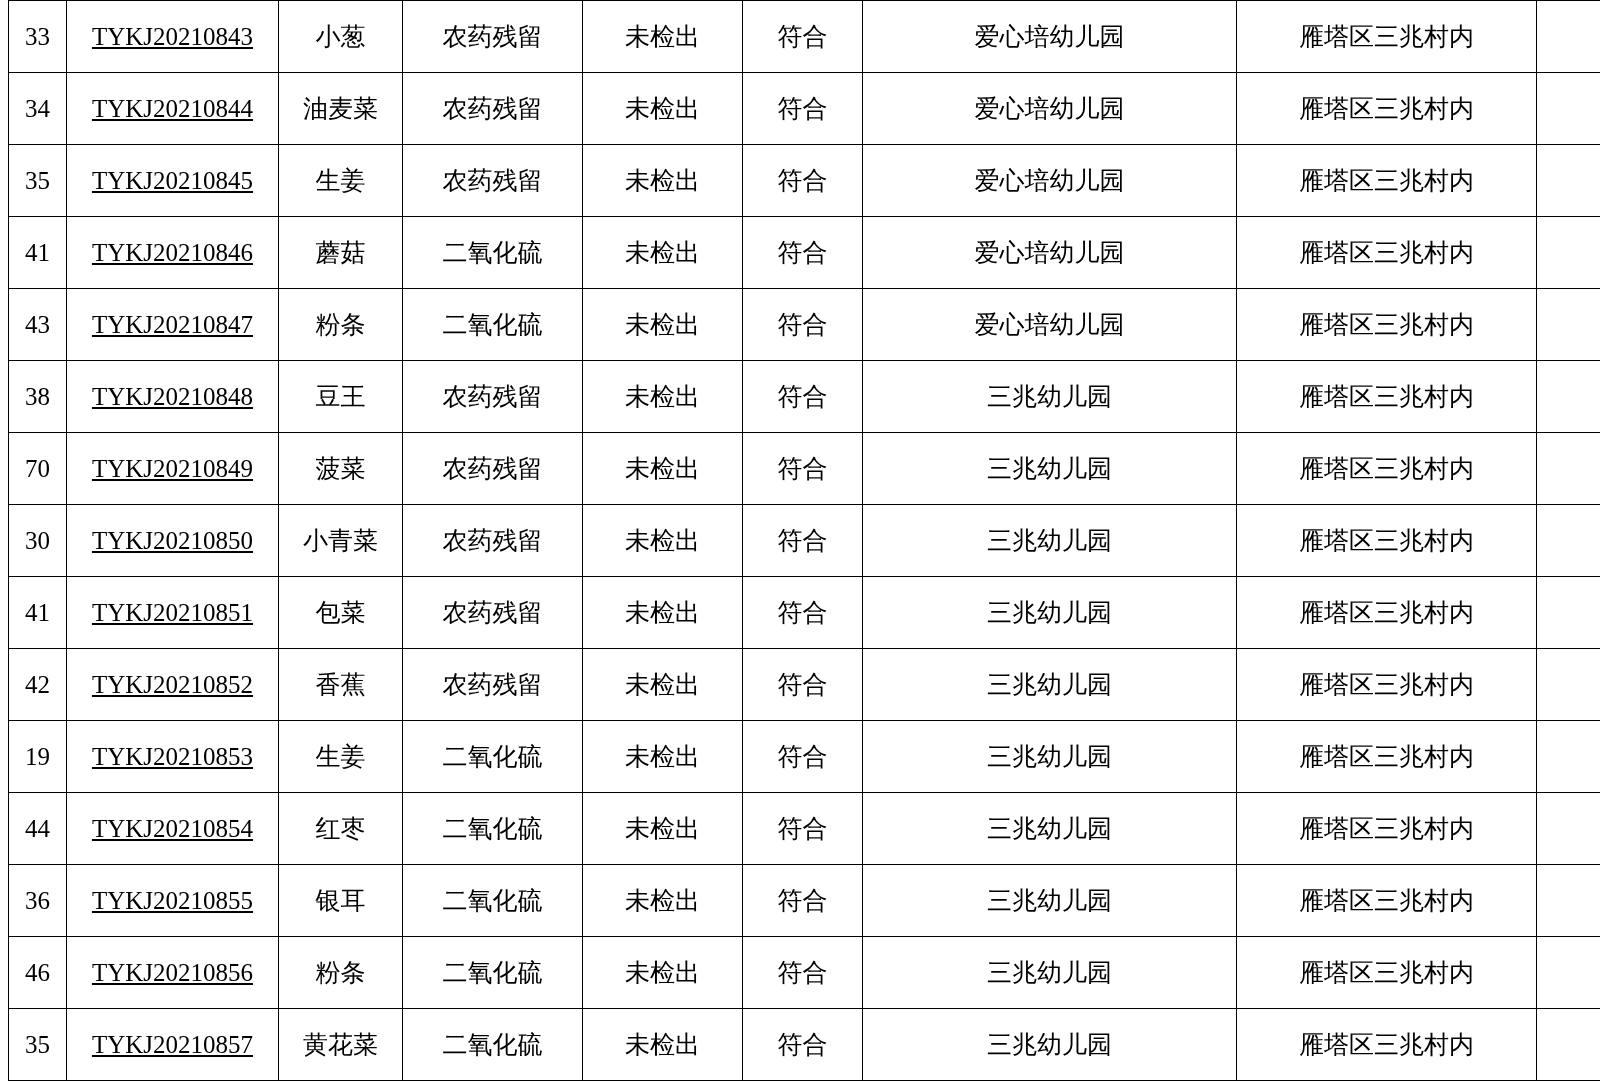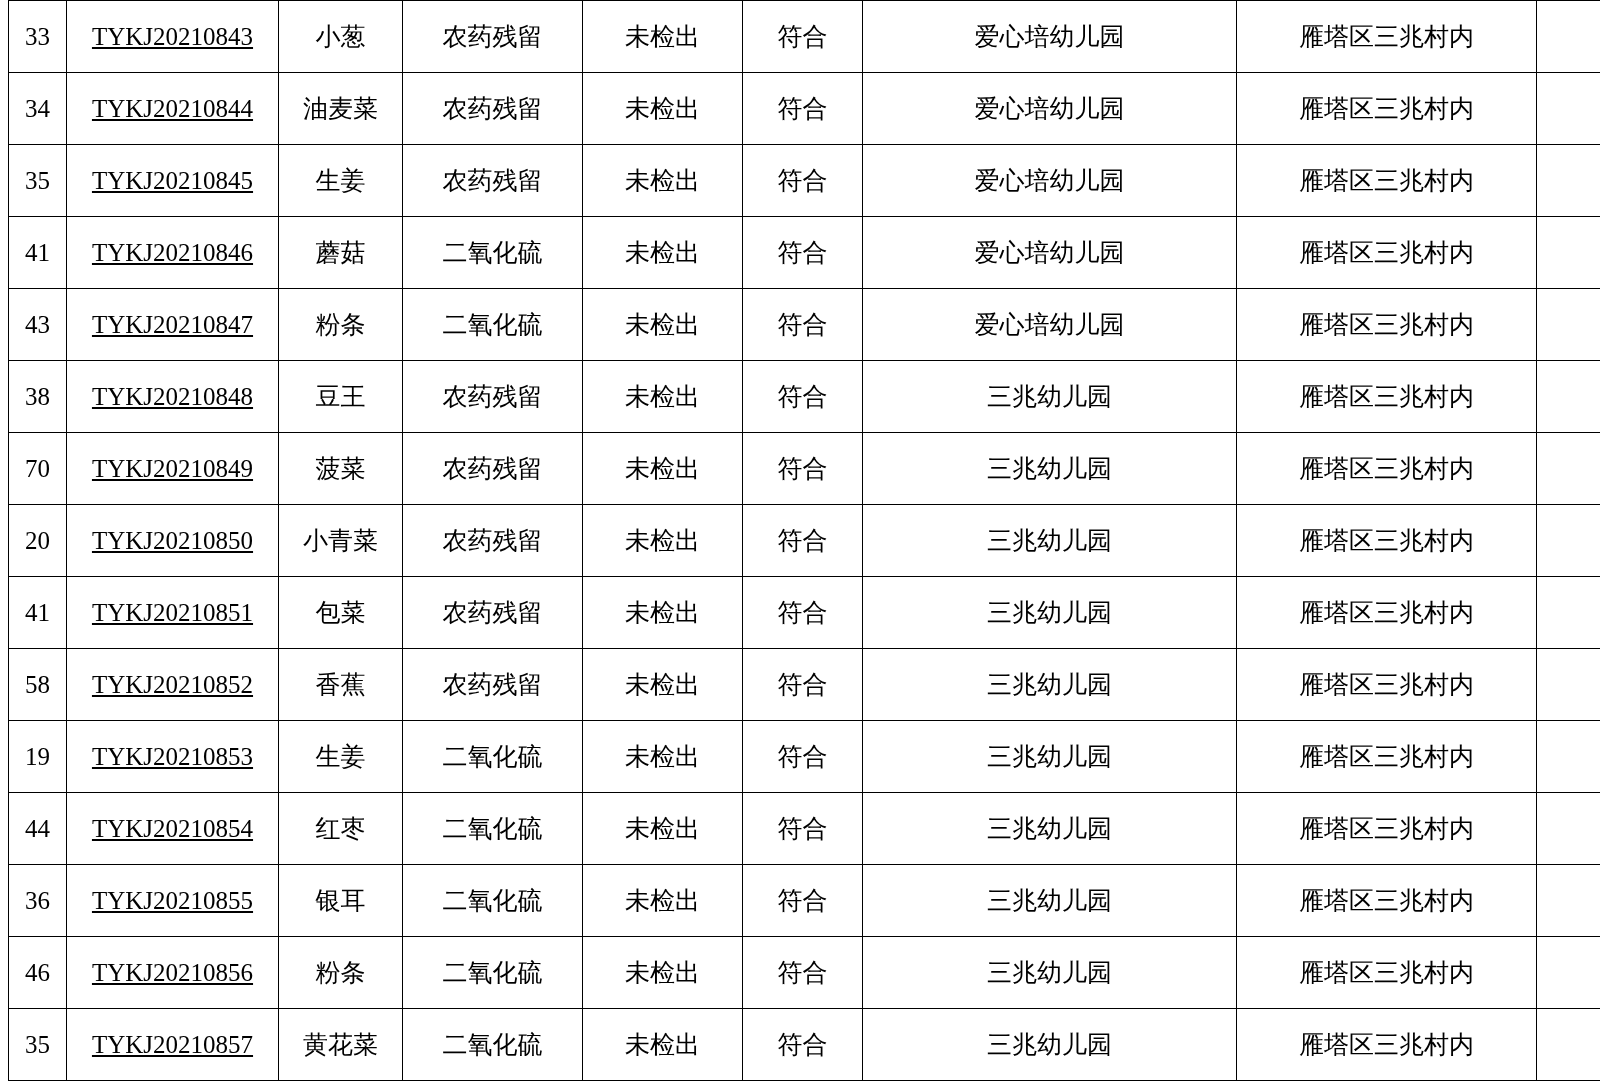--- a/index.html
+++ b/index.html
@@ -154,21 +154,21 @@
           <td class="code">TYKJ20210849</td>
           <td class="cn">菠菜</td>
           <td class="cn">农药残留</td>
           <td class="cn">未检出</td>
           <td class="cn">符合</td>
           <td class="cn">三兆幼儿园</td>
           <td class="cn">雁塔区三兆村内</td>
           <td class="remark"></td>
         </tr>
         <tr>
-          <td class="num">20</td>
+          <td class="num">30</td>
           <td class="code">TYKJ20210850</td>
           <td class="cn">小青菜</td>
           <td class="cn">农药残留</td>
           <td class="cn">未检出</td>
           <td class="cn">符合</td>
           <td class="cn">三兆幼儿园</td>
           <td class="cn">雁塔区三兆村内</td>
           <td class="remark"></td>
         </tr>
         <tr>
@@ -176,21 +176,21 @@
           <td class="code">TYKJ20210851</td>
           <td class="cn">包菜</td>
           <td class="cn">农药残留</td>
           <td class="cn">未检出</td>
           <td class="cn">符合</td>
           <td class="cn">三兆幼儿园</td>
           <td class="cn">雁塔区三兆村内</td>
           <td class="remark"></td>
         </tr>
         <tr>
-          <td class="num">58</td>
+          <td class="num">42</td>
           <td class="code">TYKJ20210852</td>
           <td class="cn">香蕉</td>
           <td class="cn">农药残留</td>
           <td class="cn">未检出</td>
           <td class="cn">符合</td>
           <td class="cn">三兆幼儿园</td>
           <td class="cn">雁塔区三兆村内</td>
           <td class="remark"></td>
         </tr>
         <tr>

